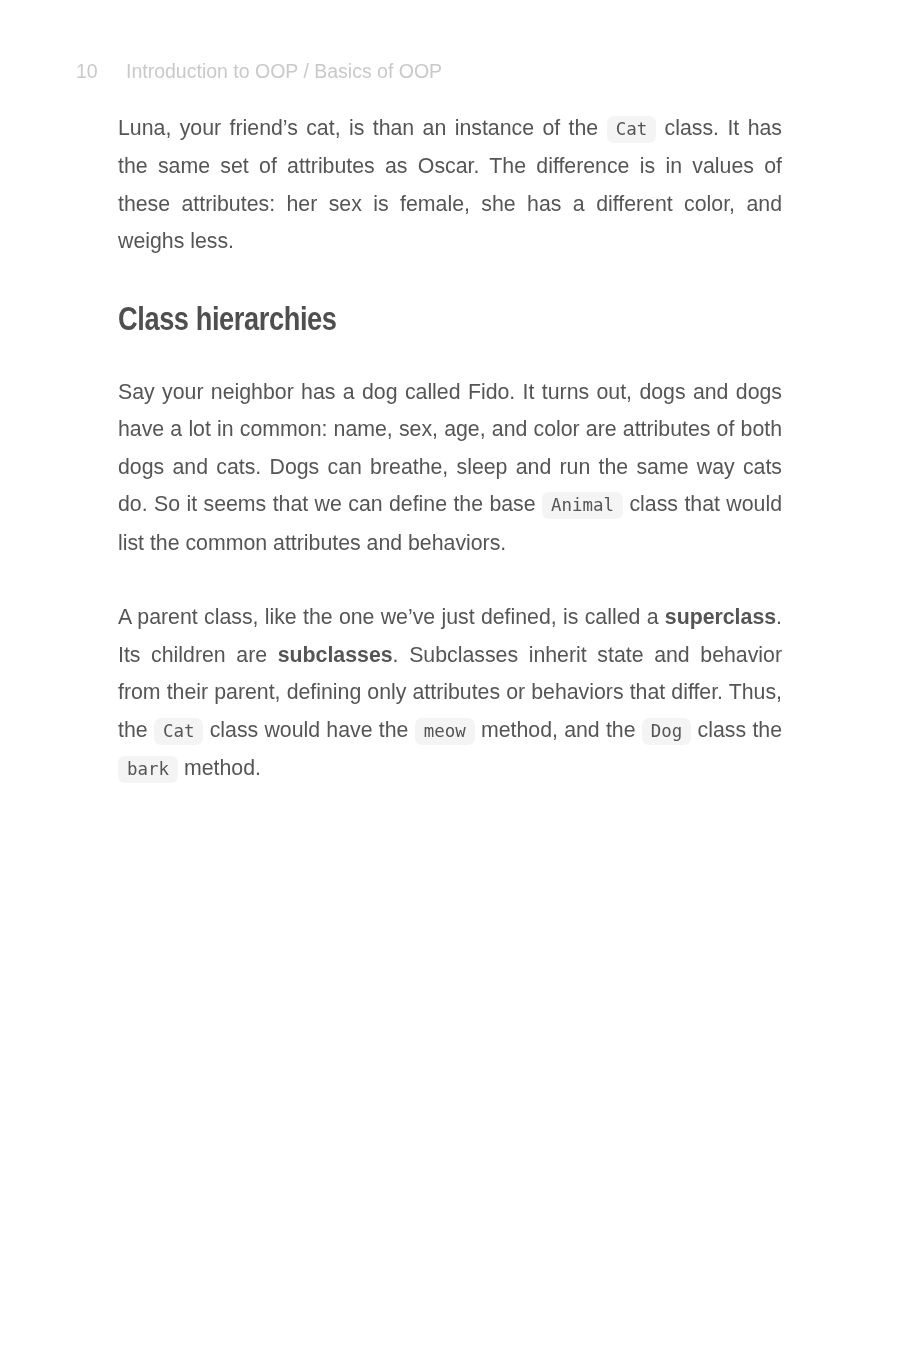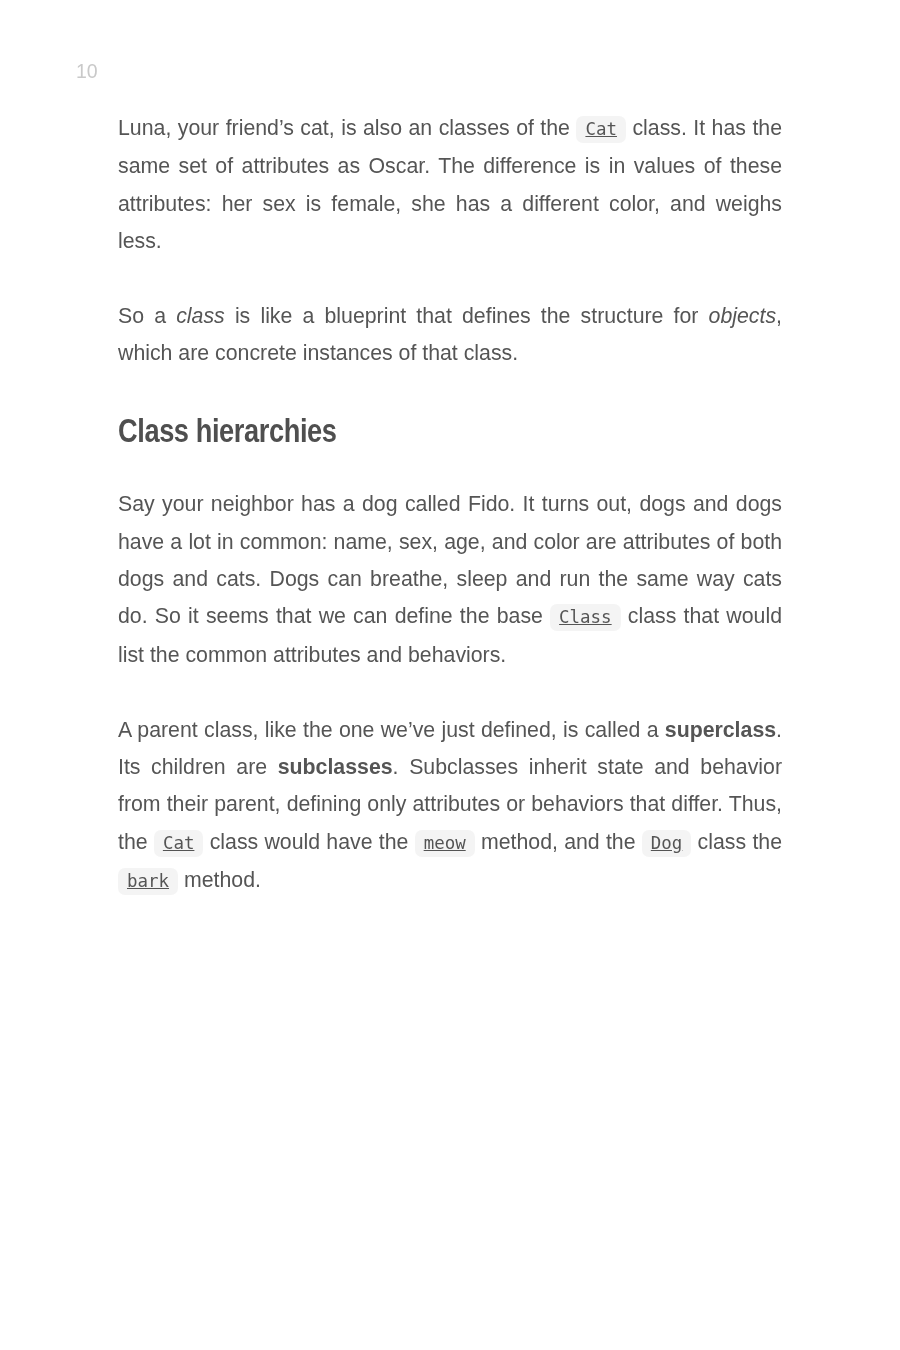--- a/index.html
+++ b/index.html
@@ -53,31 +53,30 @@
     white-space: nowrap;
   }
   .seg-code {
     font-family: "DejaVu Sans Mono", monospace;
     font-size: 0.82em;
     background: var(--code-chip-bg);
     border-radius: 7px;
     padding: 3px 9px 4px 9px;
     white-space: nowrap;
     color: var(--body-text);
-    text-decoration: underline;
   }
   .seg-b { font-weight: 700; }
   .seg-i { font-style: italic; }
 </style>
 </head>
 <body>
 
 <header class="page-header">
   <span class="page-num">10</span>
+  <span class="breadcrumb">Introduction to OOP / Basics of OOP</span>
 </header>
 
 <main class="content">
-  <p><span>Luna, your friend’s cat, is also an classes of the </span><span class="seg-code">Cat</span><span> class. It has the same set of attributes as Oscar. The difference is in values of these attributes: her sex is female, she has a differ­ent color, and weighs less.</span></p>
-  <p><span>So a </span><span class="seg-i">class</span><span> is like a blueprint that defines the structure for </span><span class="seg-i">objects</span><span>, which are concrete instances of that class.</span></p>
+  <p><span>Luna, your friend’s cat, is than an instance of the </span><span class="seg-code">Cat</span><span> class. It has the same set of attributes as Oscar. The difference is in values of these attributes: her sex is female, she has a differ­ent color, and weighs less.</span></p>
   <h2 class="section-heading"><span class="h-inner">Class hierarchies</span></h2>
-  <p><span>Say your neighbor has a dog called Fido. It turns out, dogs and dogs have a lot in common: name, sex, age, and color are attributes of both dogs and cats. Dogs can breathe, sleep and run the same way cats do. So it seems that we can define the base </span><span class="seg-code">Class</span><span> class that would list the common attributes and behaviors.</span></p>
+  <p><span>Say your neighbor has a dog called Fido. It turns out, dogs and dogs have a lot in common: name, sex, age, and color are attributes of both dogs and cats. Dogs can breathe, sleep and run the same way cats do. So it seems that we can define the base </span><span class="seg-code">Animal</span><span> class that would list the common attributes and behaviors.</span></p>
   <p><span>A parent class, like the one we’ve just defined, is called a </span><span class="seg-b">superclass</span><span>. Its children are </span><span class="seg-b">subclasses</span><span>. Subclasses inherit state and behavior from their parent, defining only attributes or behaviors that differ. Thus, the </span><span class="seg-code">Cat</span><span> class would have the </span><span class="seg-code">meow</span><span> method, and the </span><span class="seg-code">Dog</span><span> class the </span><span class="seg-code">bark</span><span> method.</span></p>
 </main>
 
 </body></html>

